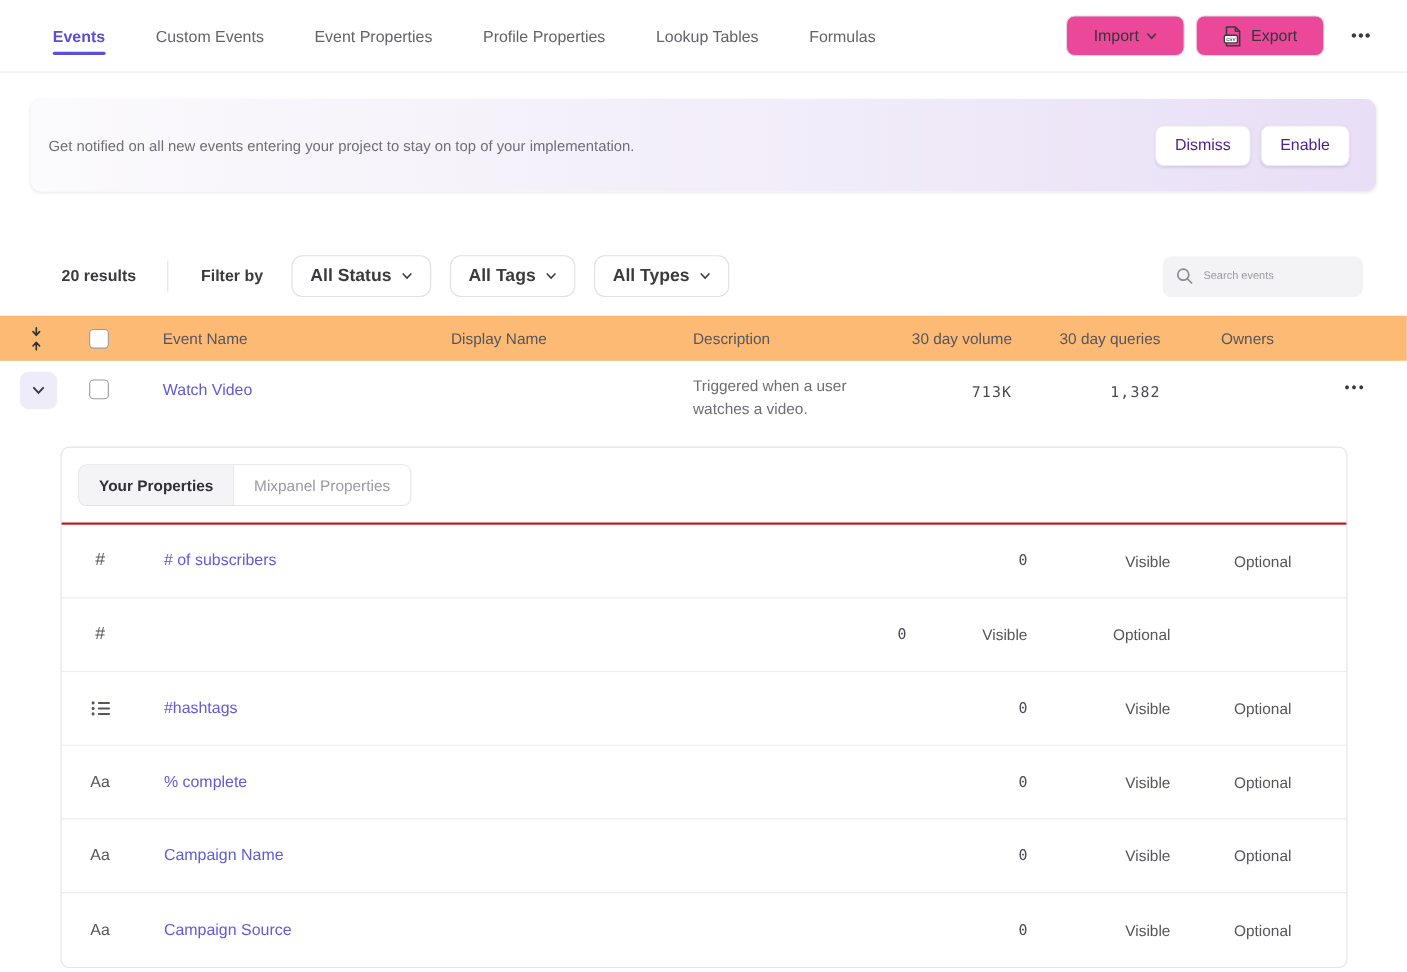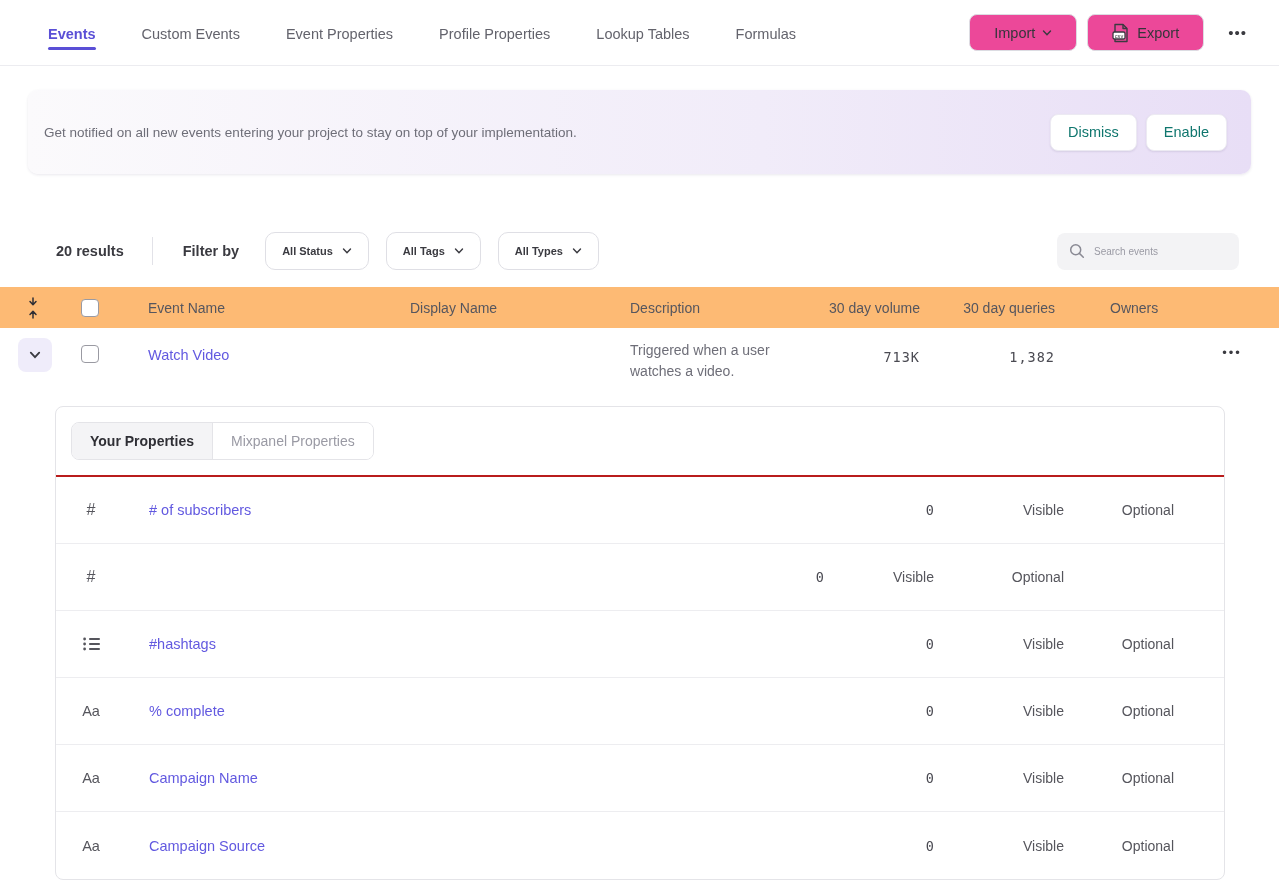--- a/index.html
+++ b/index.html
@@ -20,29 +20,29 @@
 
   
   .banner { margin:24px 28px 0; height:84px; border-radius:10px; display:flex; align-items:center;
     background:linear-gradient(90deg,#fbfafc 0%, #f1ecf9 60%, #e8def6 100%);
     box-shadow:0 1px 3px rgba(40,30,80,.10); padding:0 24px 0 16px; }
   .banner-text { flex:1; }
   .banner-title { font-size:15px; font-weight:bold; color:#3c3c44; margin-bottom:6px; }
   .banner-sub { font-size:13.5px; color:#6e6e78; }
   .banner-actions { display:flex; gap:9px; }
   .white-btn { background:#fff; border:1px solid #eceaf2; border-radius:8px; height:37px; padding:0 17px;
-    font-size:14.5px; color:#0f766e; box-shadow:0 1px 2px rgba(40,30,80,.10); cursor:pointer; font-family:inherit; }
+    font-size:14.5px; color:#4c1d95; box-shadow:0 1px 2px rgba(40,30,80,.10); cursor:pointer; font-family:inherit; }
 
   
   .filter-row { display:flex; align-items:center; margin:58px 20px 0 56px; }
   .results { font-size:14.5px; font-weight:bold; color:#3a3a40; }
   .vdiv { width:1px; height:28px; background:#e2e2e8; margin:0 30px 0 28px; }
   .filter-by { font-size:14.5px; font-weight:bold; color:#3a3a40; margin-right:26px; }
   .dd { display:inline-flex; align-items:center; gap:9px; height:38px; padding:0 16px; border:1px solid #dfdfe5;
-    border-radius:10px; background:#fff; font-size:11px; font-weight:bold; color:#3a3a40; margin-right:17px; cursor:pointer; }
+    border-radius:10px; background:#fff; font-size:16px; font-weight:bold; color:#3a3a40; margin-right:17px; cursor:pointer; }
   .search { margin-left:auto; margin-right:20px; width:182px; height:37px; background:#f3f3f5; border-radius:8px;
     display:flex; align-items:center; padding:0 12px; gap:9px; }
   .search input { border:none; background:transparent; outline:none; font-size:10px; color:#404040; width:130px; font-family:Liberation Sans, sans-serif; }
   .search input::placeholder { color:#9a9aa4; }
 
   
   .grid { display:grid; grid-template-columns:66px 48px 256px 220px 190px 140px 135px 130px 1fr; align-items:center; }
   .thead { margin-top:17px; background:#fdba74; height:41px; font-size:14px; color:#56565e; }
   .cell-r { text-align:right; }
   .checkbox { width:18px; height:18px; border:1.5px solid #9a9aa2; border-radius:4px; background:#fff; margin-left:15px; cursor:pointer; }

